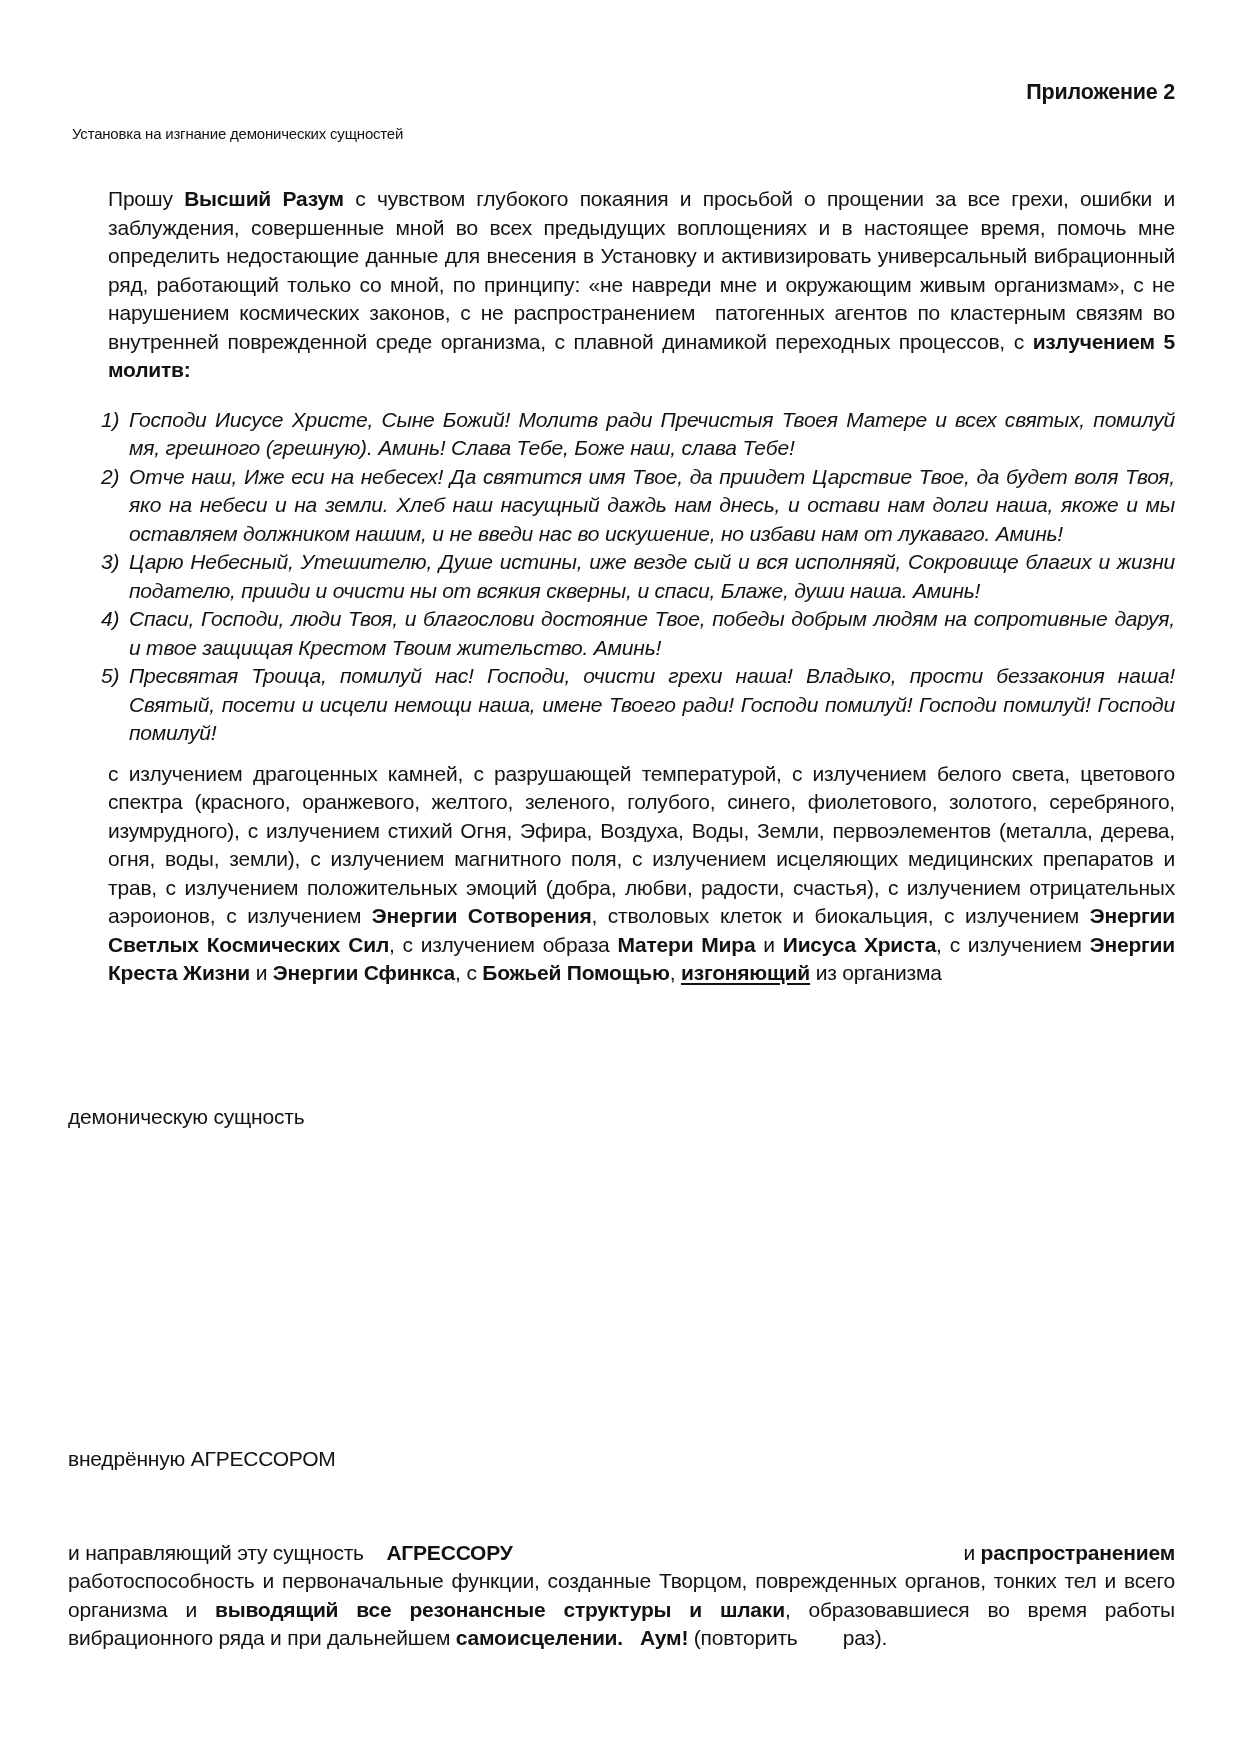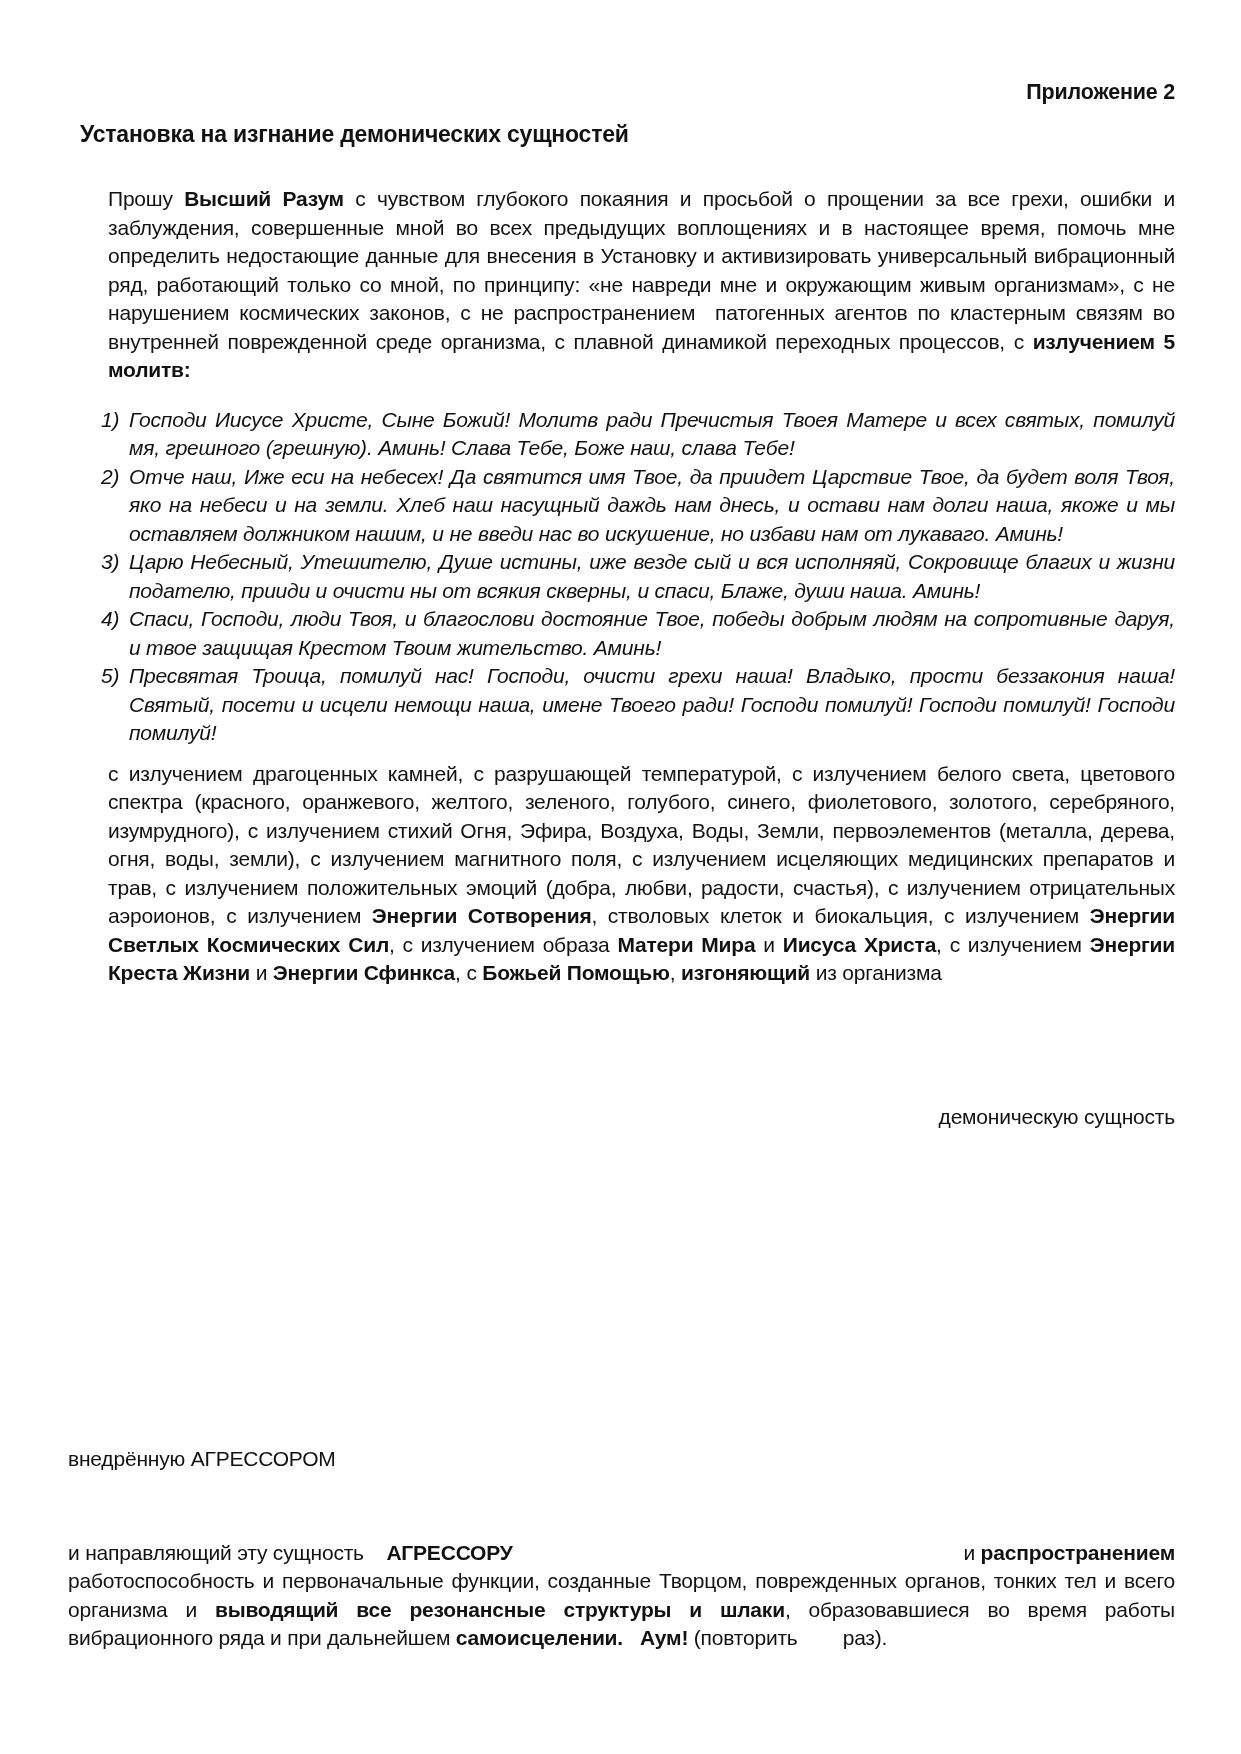--- a/index.html
+++ b/index.html
@@ -17,43 +17,43 @@
     padding: 78px 66px 60px 68px;
     background: #ffffff;
   }
   .txt {
     font-size: 21px;
     line-height: 28.5px;
     letter-spacing: -0.2px;
   }
   .justify { text-align: justify; margin-left: 40px; }
   .b { font-weight: bold; text-align: center; }
-  .u { text-decoration-thickness: 2px; text-underline-offset: 3px; }
+  .u { text-decoration: underline; text-decoration-thickness: 2px; text-underline-offset: 3px; }
   .appendix-label {
     text-align: right;
     font-weight: bold;
     font-size: 21.5px;
     line-height: 28px;
   }
   .doc-title {
-    margin: 14px 0 0 12px;
-    font-weight: bold;
-    font-size: 23px;
+    margin: 14px 0 0 4px;
+    font-weight: normal;
+    font-size: 15px;
     line-height: 28px;
   }
   .intro { margin-top: 37px; }
   .prayer-list { margin-top: 21px; font-style: italic; }
   .prayer { display: flex; }
   .prayer-num { flex: 0 0 28px; margin-left: 33px; }
   .prayer-text { flex: 1; text-align: justify; }
   .radiation { margin-top: 12px; }
   .entity-row {
     margin-top: 115px;
     display: flex;
-    justify-content: flex-end;
+    justify-content: space-between;
   }
   .implanted-line { margin-top: 314px; }
   .final-line1 {
     margin-top: 65px;
     display: flex;
     justify-content: space-between;
   }
 </style>
 </head>
 <body>

